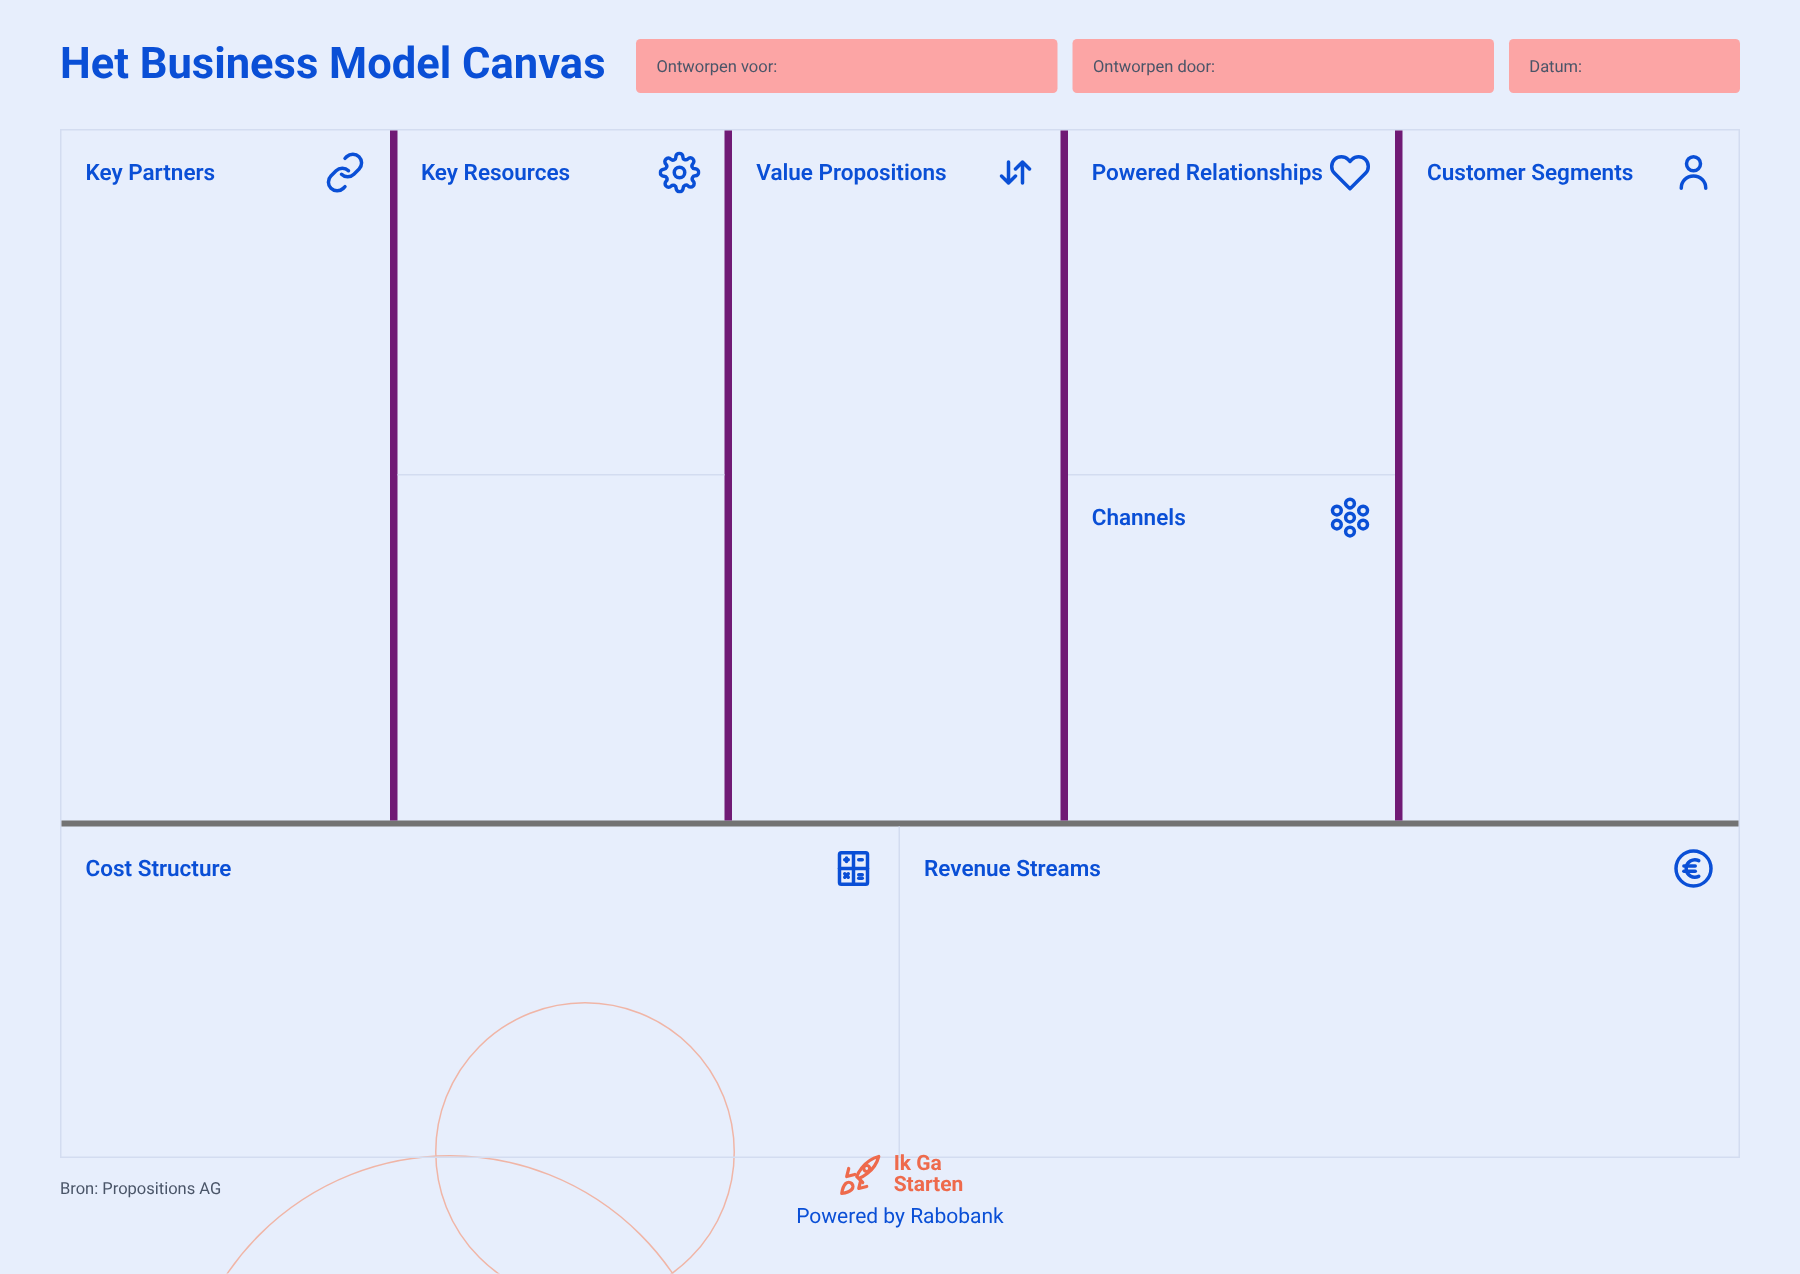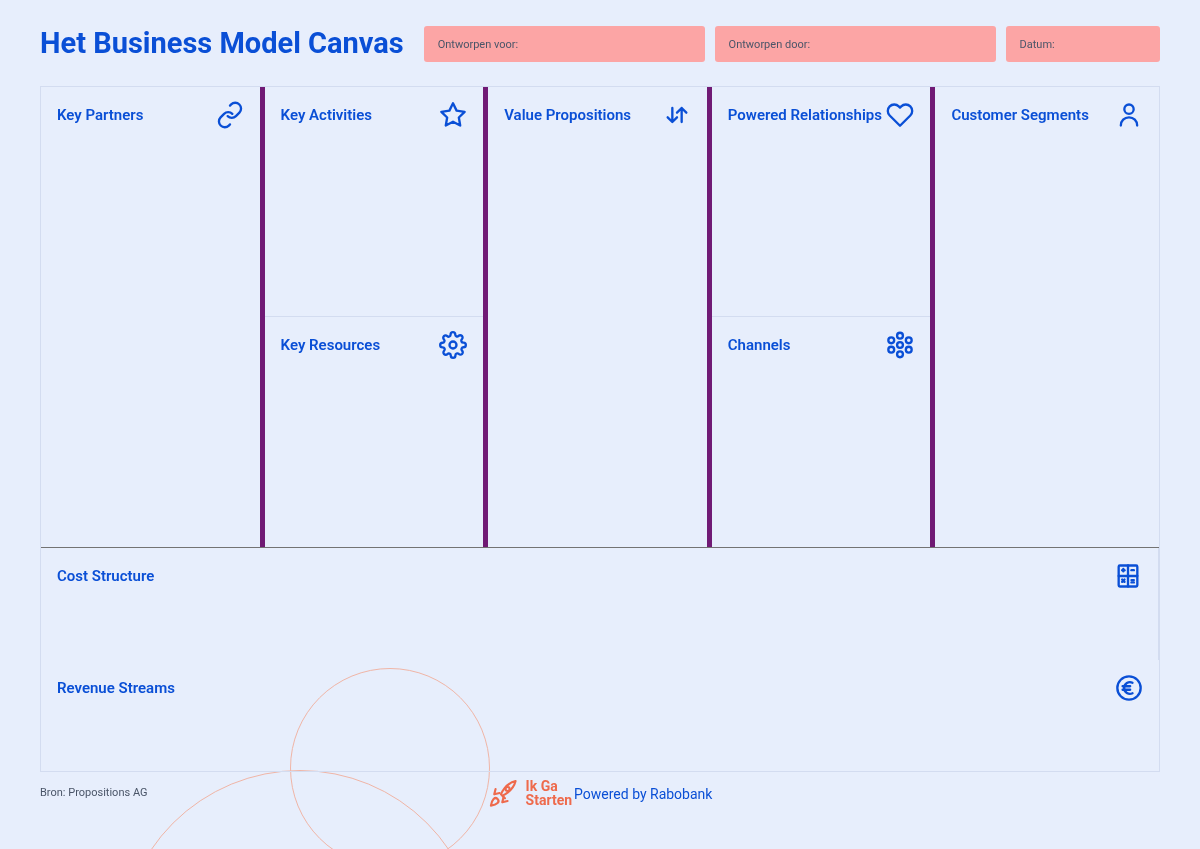--- a/index.html
+++ b/index.html
@@ -81,23 +81,23 @@
   }
   .cell-icon {
     width: 28px;
     height: 28px;
     color: #0a4fd6;
     flex-shrink: 0;
   }
   .cell-icon svg { width: 100%; height: 100%; display: block; }
   .row-bottom {
     display: grid;
-    grid-template-columns: 1fr;
+    grid-template-columns: 1fr 1fr;
     height: 224px;
-    border-top: 1px solid #737373;
+    border-top: 4px solid #737373;
   }
   .bottom-cell {
     padding: 14px 16px;
     position: relative;
   }
   .bottom-cell:first-child { border-right: 1px solid #d3dcf0; }
   .footer {
     display: flex;
     align-items: center;
     justify-content: space-between;
@@ -105,21 +105,21 @@
     font-size: 11px;
     color: #4a5568;
     position: relative;
     z-index: 2;
   }
   .footer-center {
     position: absolute;
     left: 50%;
     transform: translateX(-50%);
     display: flex;
-    flex-direction: row;
+    flex-direction: column;
     align-items: center;
     gap: 2px;
   }
   .brand {
     display: flex;
     align-items: center;
     gap: 6px;
   }
   .brand-text {
     display: flex;
@@ -195,30 +195,20 @@
               <svg viewBox="0 0 24 24" fill="none" stroke="currentColor" stroke-width="2" stroke-linecap="round" stroke-linejoin="round">
                   <path d="M10 13a5 5 0 0 0 7.07 0l3-3a5 5 0 0 0-7.07-7.07l-1 1"></path>
                   <path d="M14 11a5 5 0 0 0-7.07 0l-3 3a5 5 0 0 0 7.07 7.07l1-1"></path>
                 </svg>
             </span>
           </div>
         </div>
       </div>
 
       <div class="col split-col">
-        <div class="cell">
-          <div class="cell-head">
-            <span class="cell-title">Key Activities</span>
-            <span class="cell-icon">
-              <svg viewBox="0 0 24 24" fill="none" stroke="currentColor" stroke-width="2" stroke-linecap="round" stroke-linejoin="round">
-                  <polygon points="12 2 15.09 8.26 22 9.27 17 14.14 18.18 21.02 12 17.77 5.82 21.02 7 14.14 2 9.27 8.91 8.26 12 2"></polygon>
-                </svg>
-            </span>
-          </div>
-        </div>
         <div class="cell">
           <div class="cell-head">
             <span class="cell-title">Key Resources</span>
             <span class="cell-icon">
               <svg viewBox="0 0 24 24" fill="none" stroke="currentColor" stroke-width="2" stroke-linecap="round" stroke-linejoin="round">
                   <circle cx="12" cy="12" r="3"></circle>
                   <path d="M19.4 15a1.65 1.65 0 0 0 .33 1.82l.06.06a2 2 0 1 1-2.83 2.83l-.06-.06a1.65 1.65 0 0 0-1.82-.33 1.65 1.65 0 0 0-1 1.51V21a2 2 0 0 1-4 0v-.09a1.65 1.65 0 0 0-1-1.51 1.65 1.65 0 0 0-1.82.33l-.06.06a2 2 0 1 1-2.83-2.83l.06-.06a1.65 1.65 0 0 0 .33-1.82 1.65 1.65 0 0 0-1.51-1H3a2 2 0 0 1 0-4h.09a1.65 1.65 0 0 0 1.51-1 1.65 1.65 0 0 0-.33-1.82l-.06-.06a2 2 0 1 1 2.83-2.83l.06.06a1.65 1.65 0 0 0 1.82.33h0a1.65 1.65 0 0 0 1-1.51V3a2 2 0 0 1 4 0v.09a1.65 1.65 0 0 0 1 1.51h0a1.65 1.65 0 0 0 1.82-.33l.06-.06a2 2 0 1 1 2.83 2.83l-.06.06a1.65 1.65 0 0 0-.33 1.82v0a1.65 1.65 0 0 0 1.51 1H21a2 2 0 0 1 0 4h-.09a1.65 1.65 0 0 0-1.51 1z"></path>
                 </svg>
             </span>
           </div>

